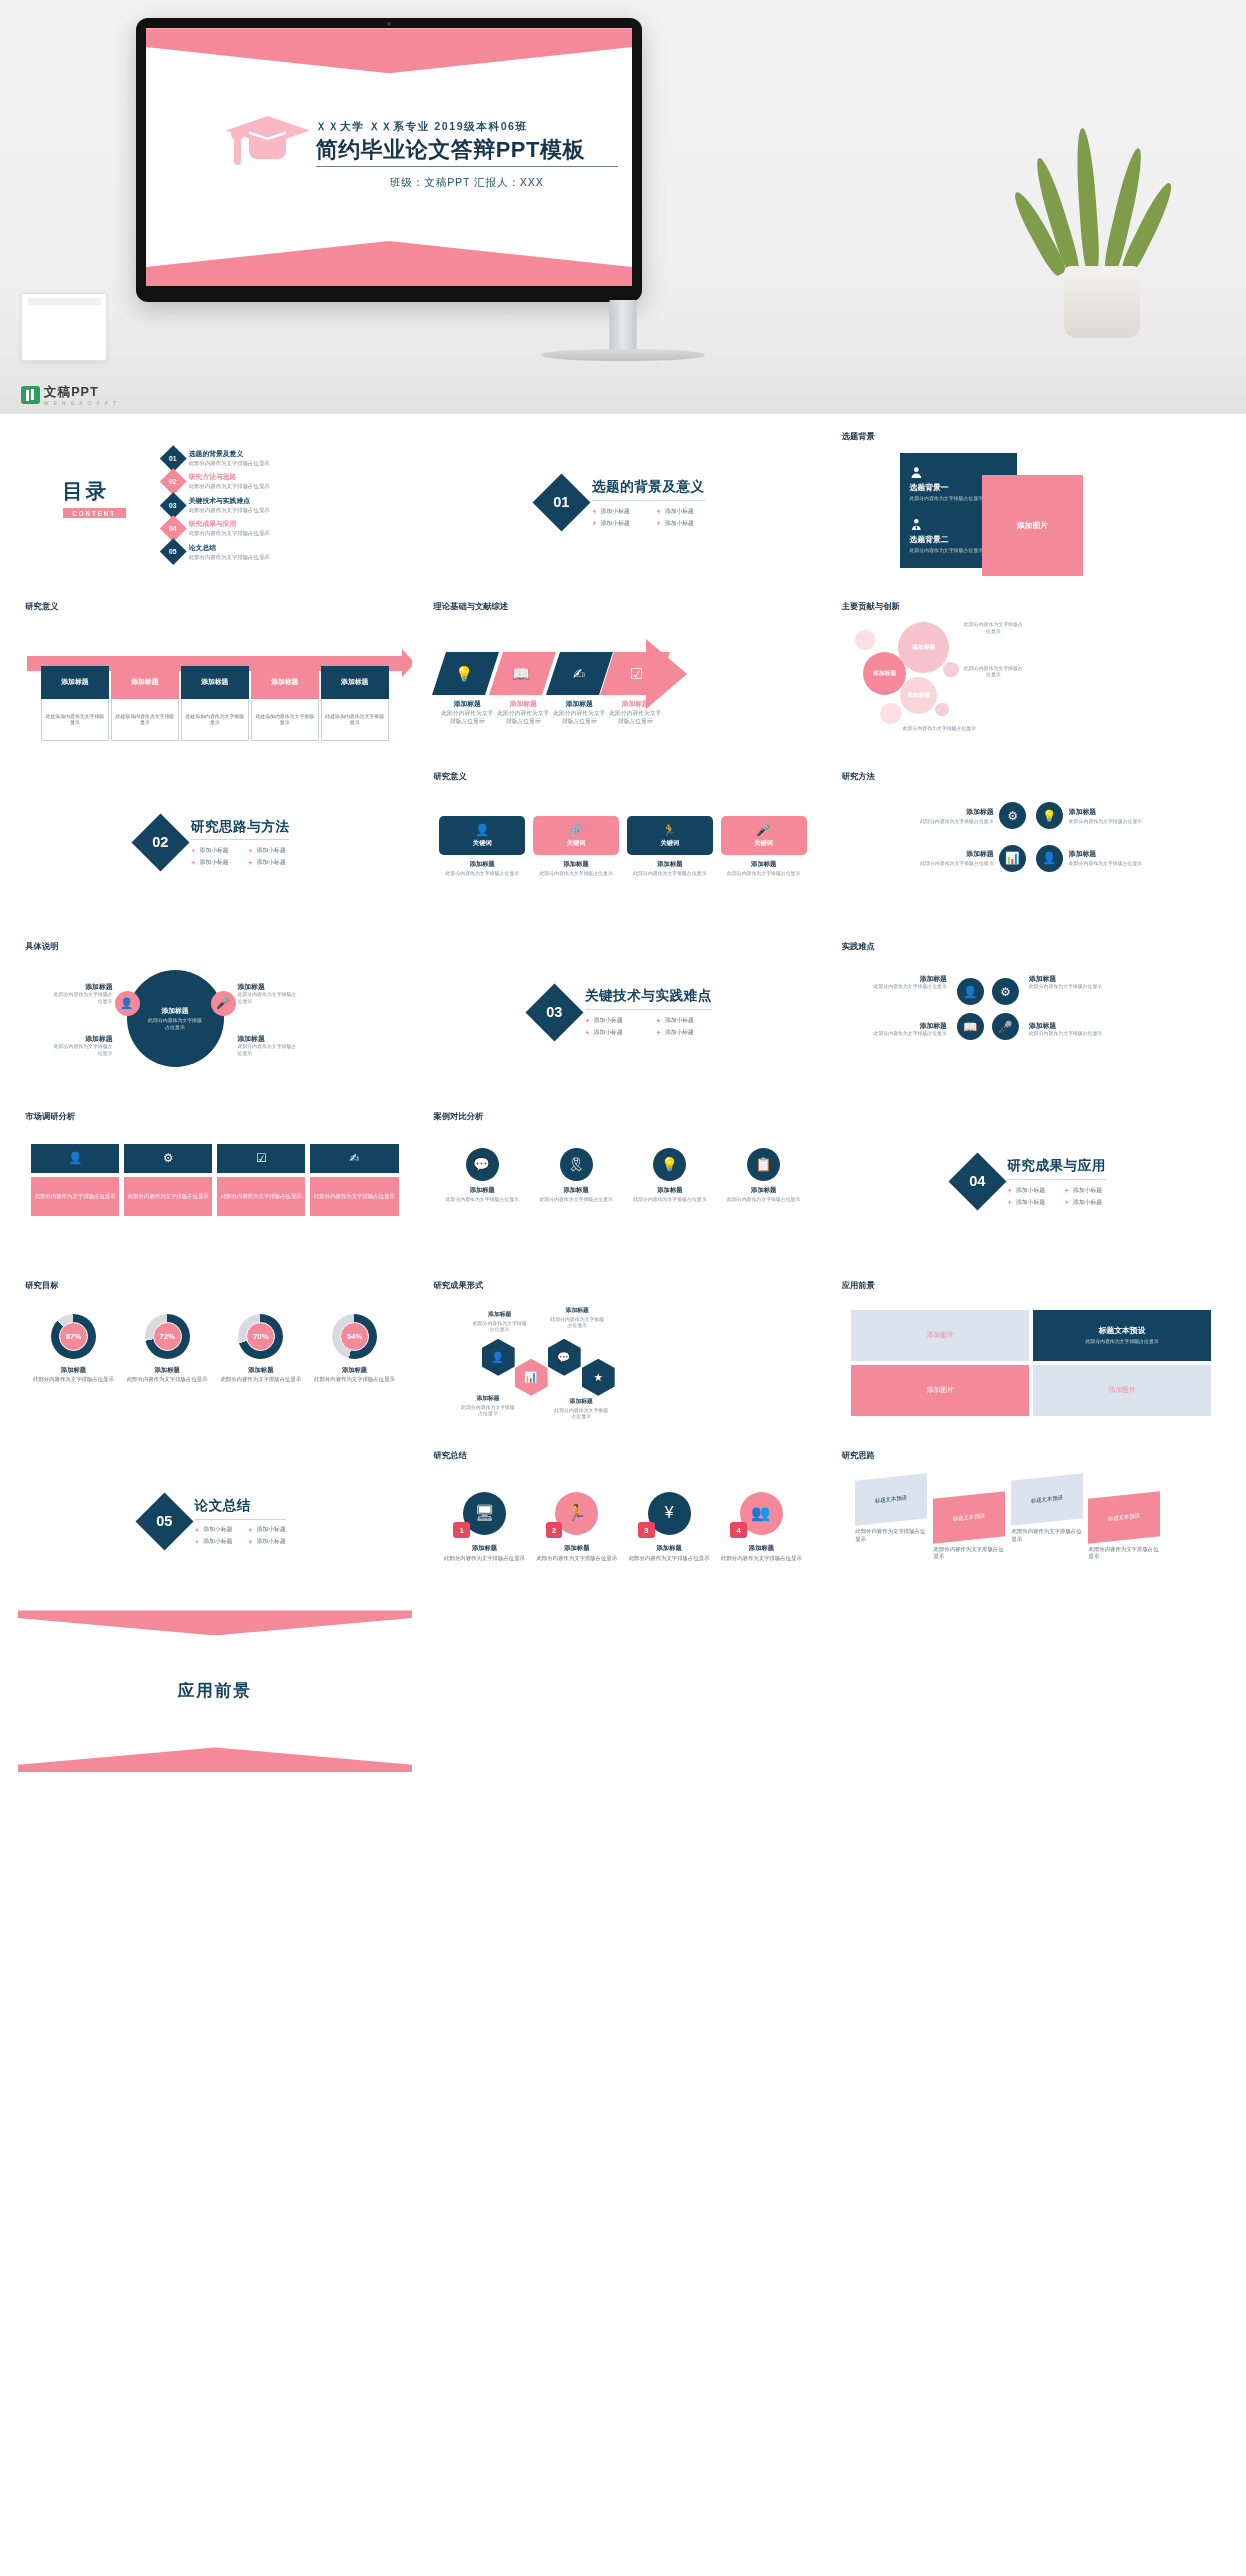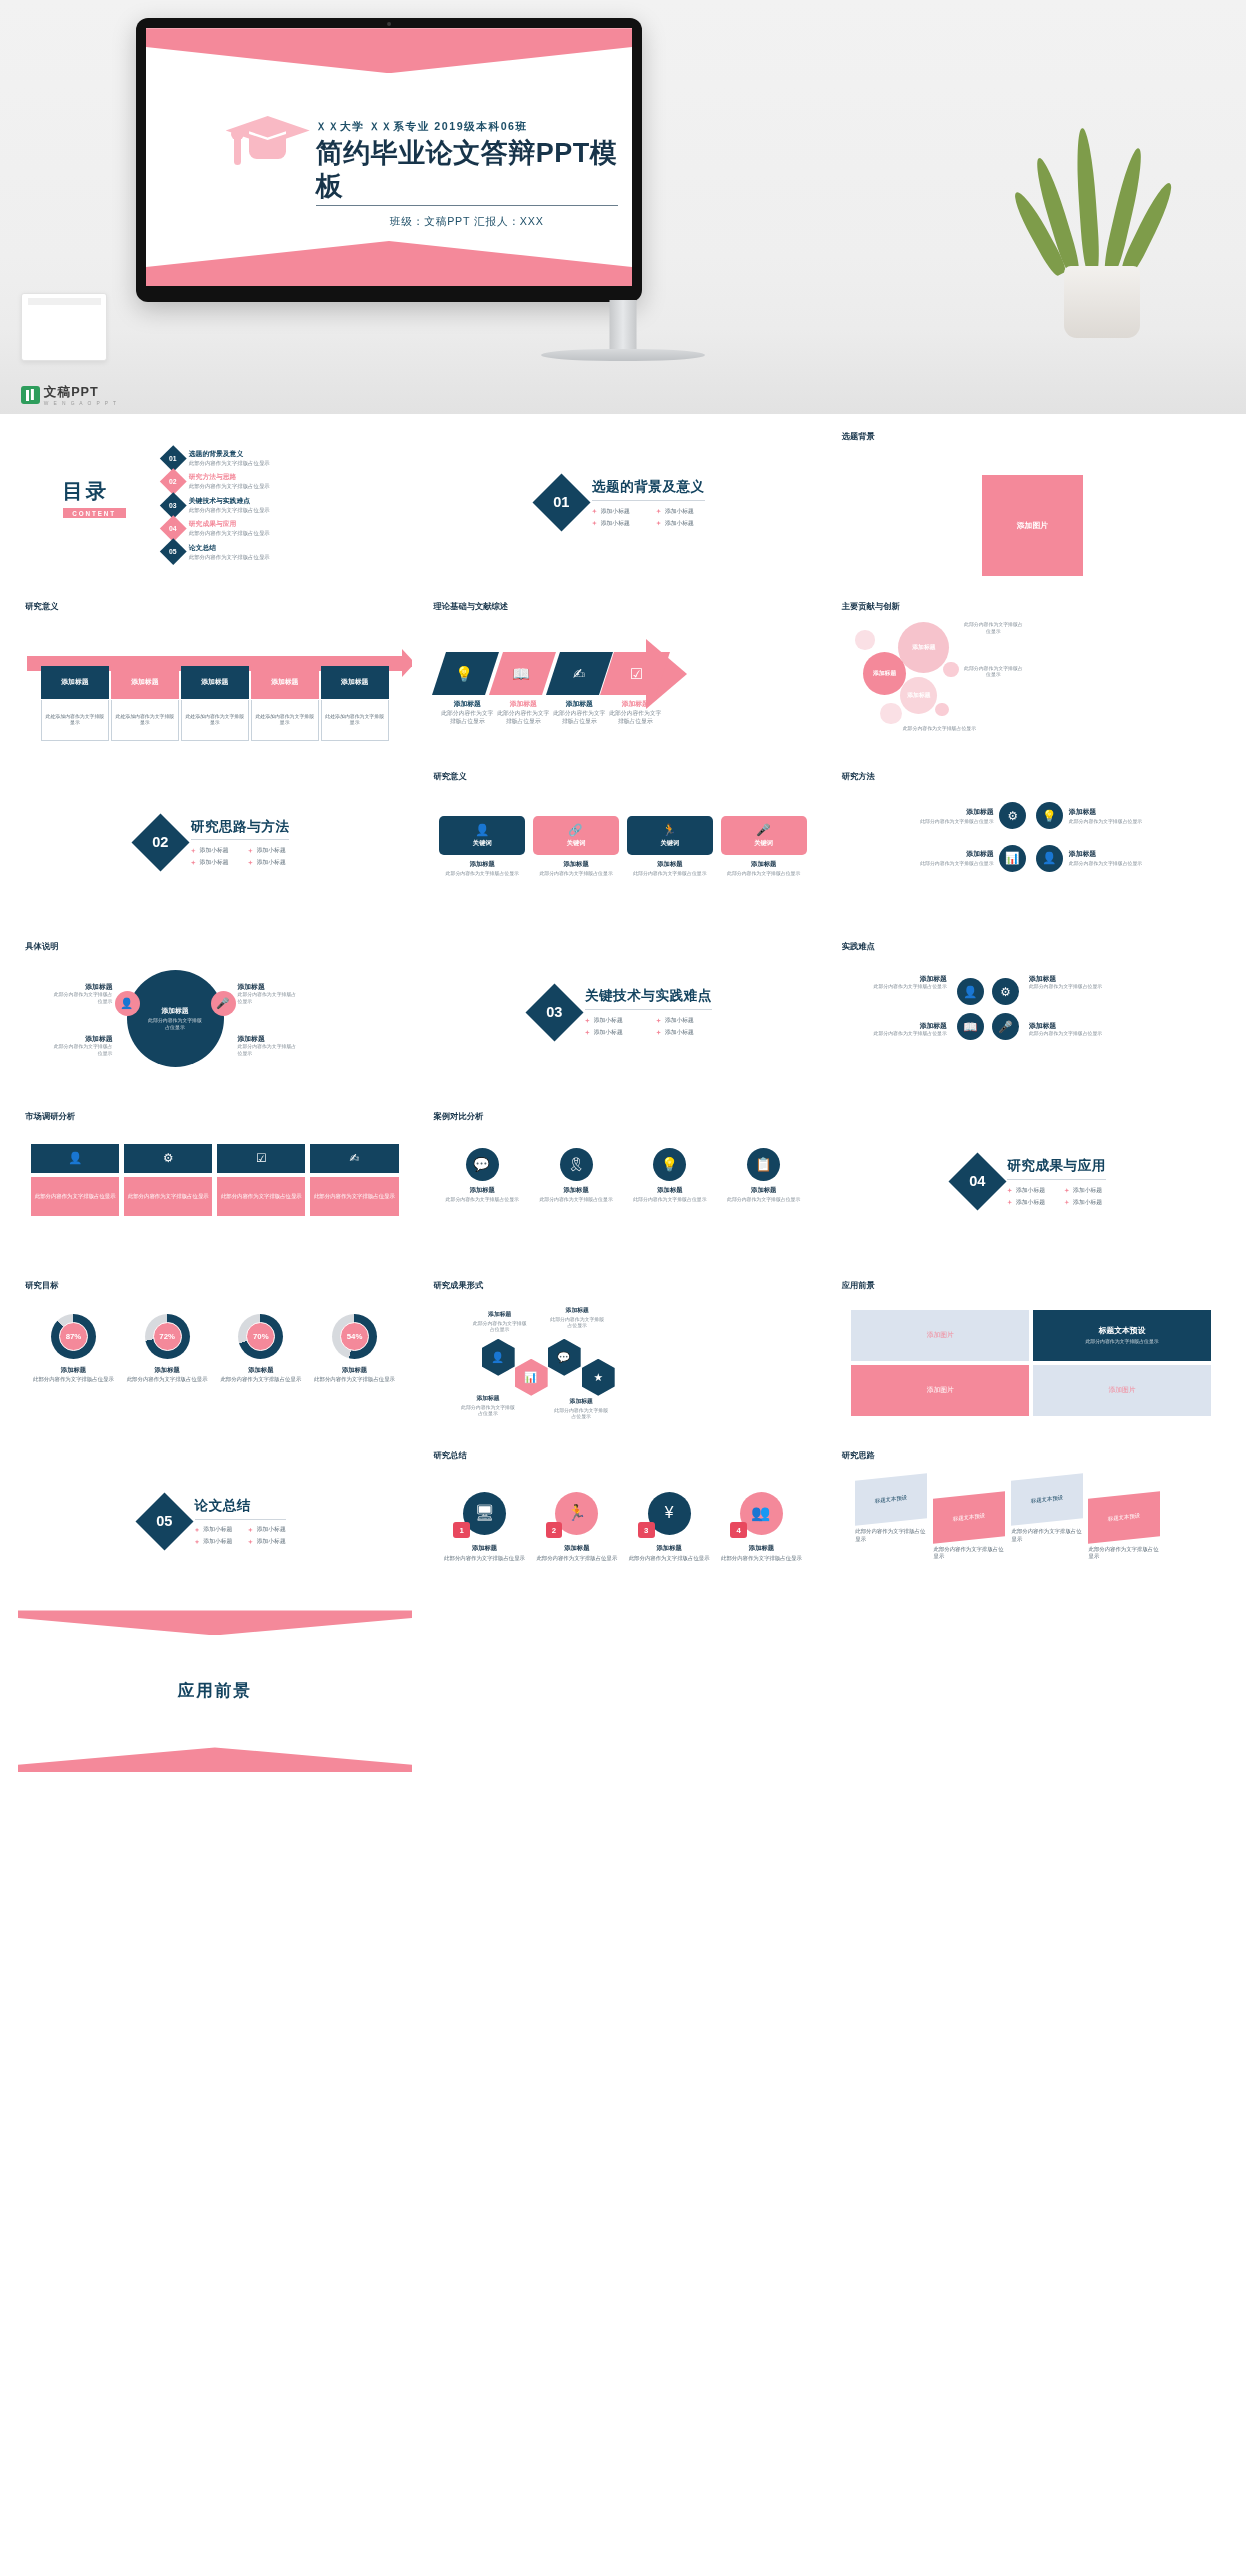--- a/index.html
+++ b/index.html
@@ -30,21 +30,21 @@
     background:#f9b9c4; border-radius:0 0 7.8px 7.8px; }
   .cap .cup::after{content:"";position:absolute;left:0;top:-3.9px;width:37px;height:8.8px;
     background:#fff;clip-path:polygon(0 0,50% 70%,100% 0,100% 30%,50% 100%,0 30%);}
   .cap .tassel { position:absolute; left:8.8px; top:21.4px; width:6.8px; height:33px; background:#f9b9c4;
     border-radius:3.9px; }
   .cap .knot { position:absolute; left:5.8px; top:17.5px; width:12.7px; height:12.7px;
     background:#f9b9c4; border-radius:50%; }
   .slideTxt { position:absolute; left:170px; top:92px; width:302px; }
   .slideTxt .eyebrow { font-size:10.7px; color:#1e4f68; letter-spacing:1.5px; font-weight:600;
     white-space:nowrap; }
-  .slideTxt .big { font-size:27px; font-weight:bold; color:#17344a; line-height:1.22;
+  .slideTxt .big { font-size:22px; font-weight:bold; color:#17344a; line-height:1.22;
     border-bottom:1.6px solid #6a7e8d; padding-bottom:1.9px; margin-top:2.9px; letter-spacing:0.5px;}
   .slideTxt .meta { margin-top:8.8px; font-size:10.7px; color:#1e4f68; text-align:center;
     letter-spacing:0.8px; }
   .plant { position:absolute; right:86px; bottom:76px; width:117px; height:234px; }
   .pot { position:absolute; left:21.4px; bottom:0; width:76px; height:72px;
     background:linear-gradient(180deg,#f3f1ee,#ddd9d4); border-radius:6.8px 6.8px 12.7px 12.7px; }
   .leaf { position:absolute; bottom:64px; width:16.6px; background:#7e9c4a; border-radius:50% 50% 30% 30%;
     transform-origin:bottom center; }
   .mug { position:absolute; left:21.4px; bottom:53px; width:86px; height:68px; background:#fff;
     border:1px solid #e2e2e2; border-radius:2.9px; box-shadow:0 1.9px 5.8px rgba(0,0,0,.07); }
@@ -344,20 +344,39 @@
               <i class="dot4"></i>
               <span>添加小标题</span>
             </div>
         </div>
       </div>
     </div>
   </div>
 
   <div class="slide">
     <div class="sl-title">选题背景</div>
+    <div class="box-card">
+      <div class="ic">
+        <svg viewBox="0 0 16 16" width="12.7" height="12.7">
+            <circle cx="8" cy="4.6" r="3" fill="#fff"></circle>
+            <path d="M2 15c0-3.4 2.7-5.6 6-5.6S14 11.6 14 15z" fill="#fff"></path>
+          </svg>
+      </div>
+      <div class="bt">选题背景一</div>
+      <div class="bd">此部分内容作为文字排版占位显示</div>
+      <div class="ic" style="margin-top:15.6px;">
+        <svg viewBox="0 0 16 16" width="12.7" height="12.7">
+            <circle cx="8" cy="4" r="2.8" fill="#fff"></circle>
+            <path d="M2.5 15c0-3.3 2.5-5.3 5.5-5.3s5.5 2 5.5 5.3z" fill="#fff"></path>
+            <path d="M8 9.6l1.2 2.6L8 15l-1.2-2.8z" fill="#13435f"></path>
+          </svg>
+      </div>
+      <div class="bt">选题背景二</div>
+      <div class="bd">此部分内容作为文字排版占位显示</div>
+    </div>
     <div class="img-card">添加图片</div>
   </div>
 
   <div class="slide">
     <div class="sl-title">研究意义</div>
     <div class="arrow-row"></div>
     <div class="cols5">
       <div class="hd navy">添加标题</div>
       <div class="hd pink">添加标题</div>
       <div class="hd navy">添加标题</div>

